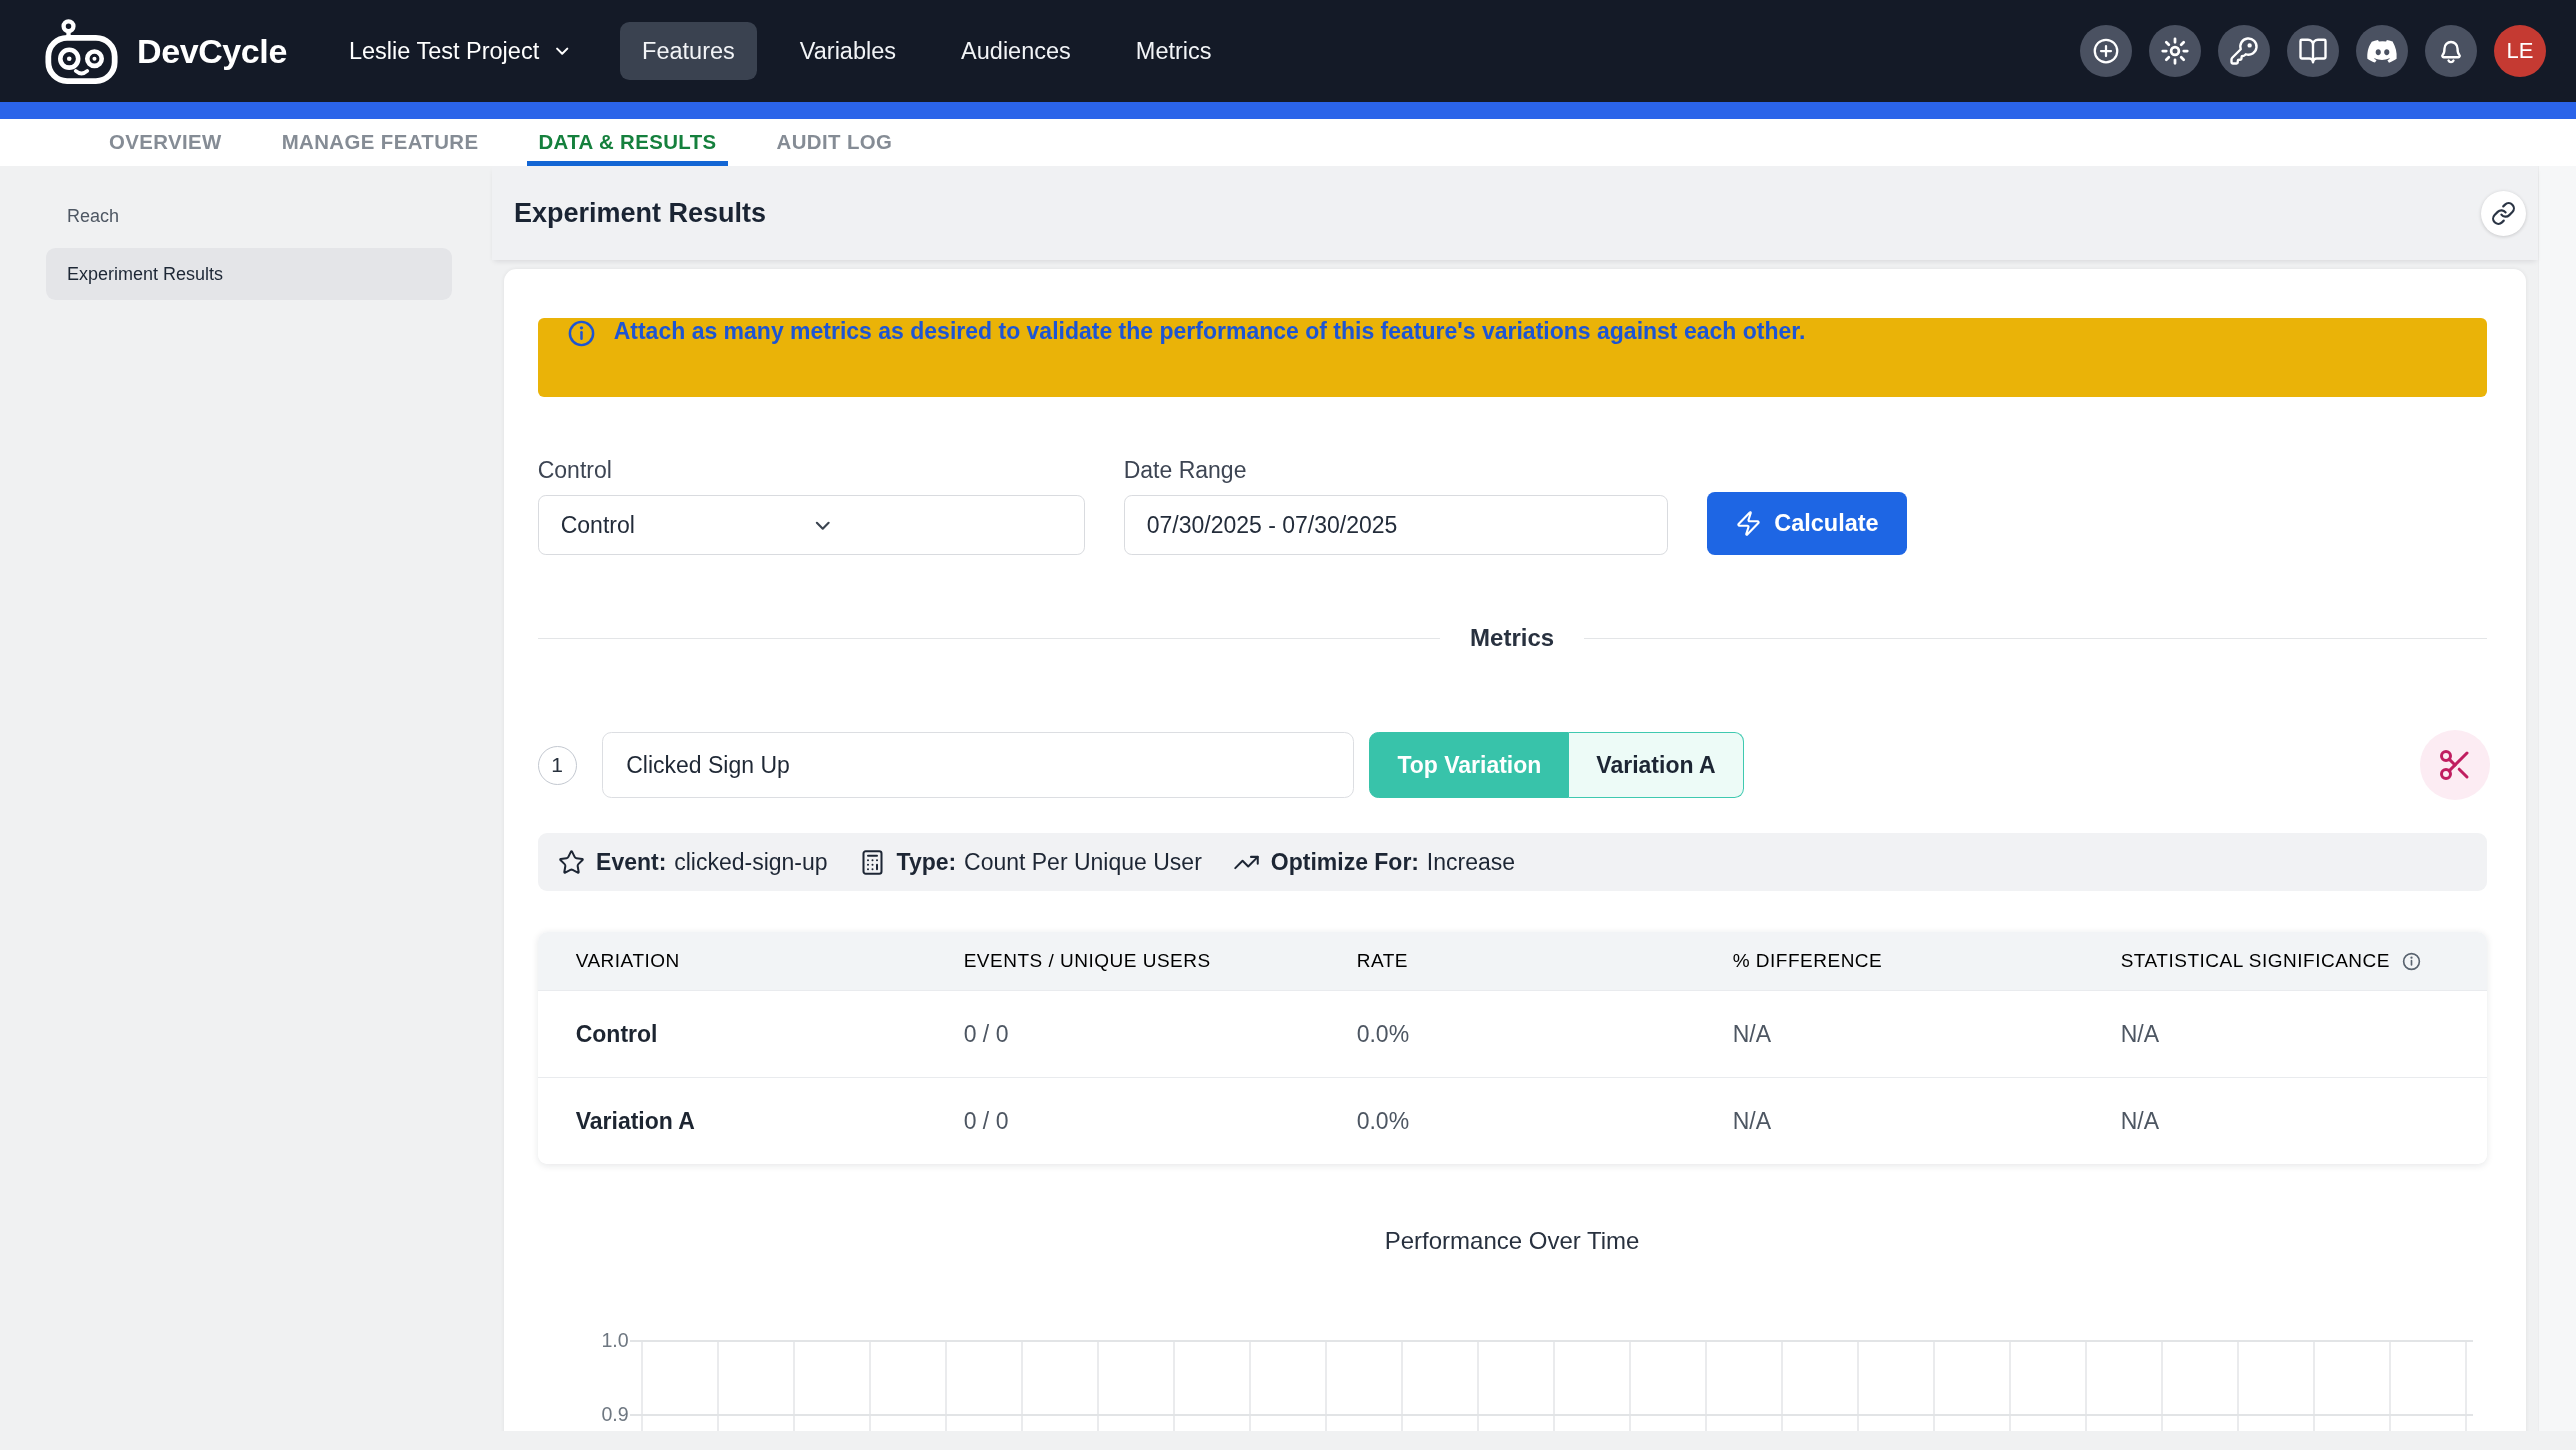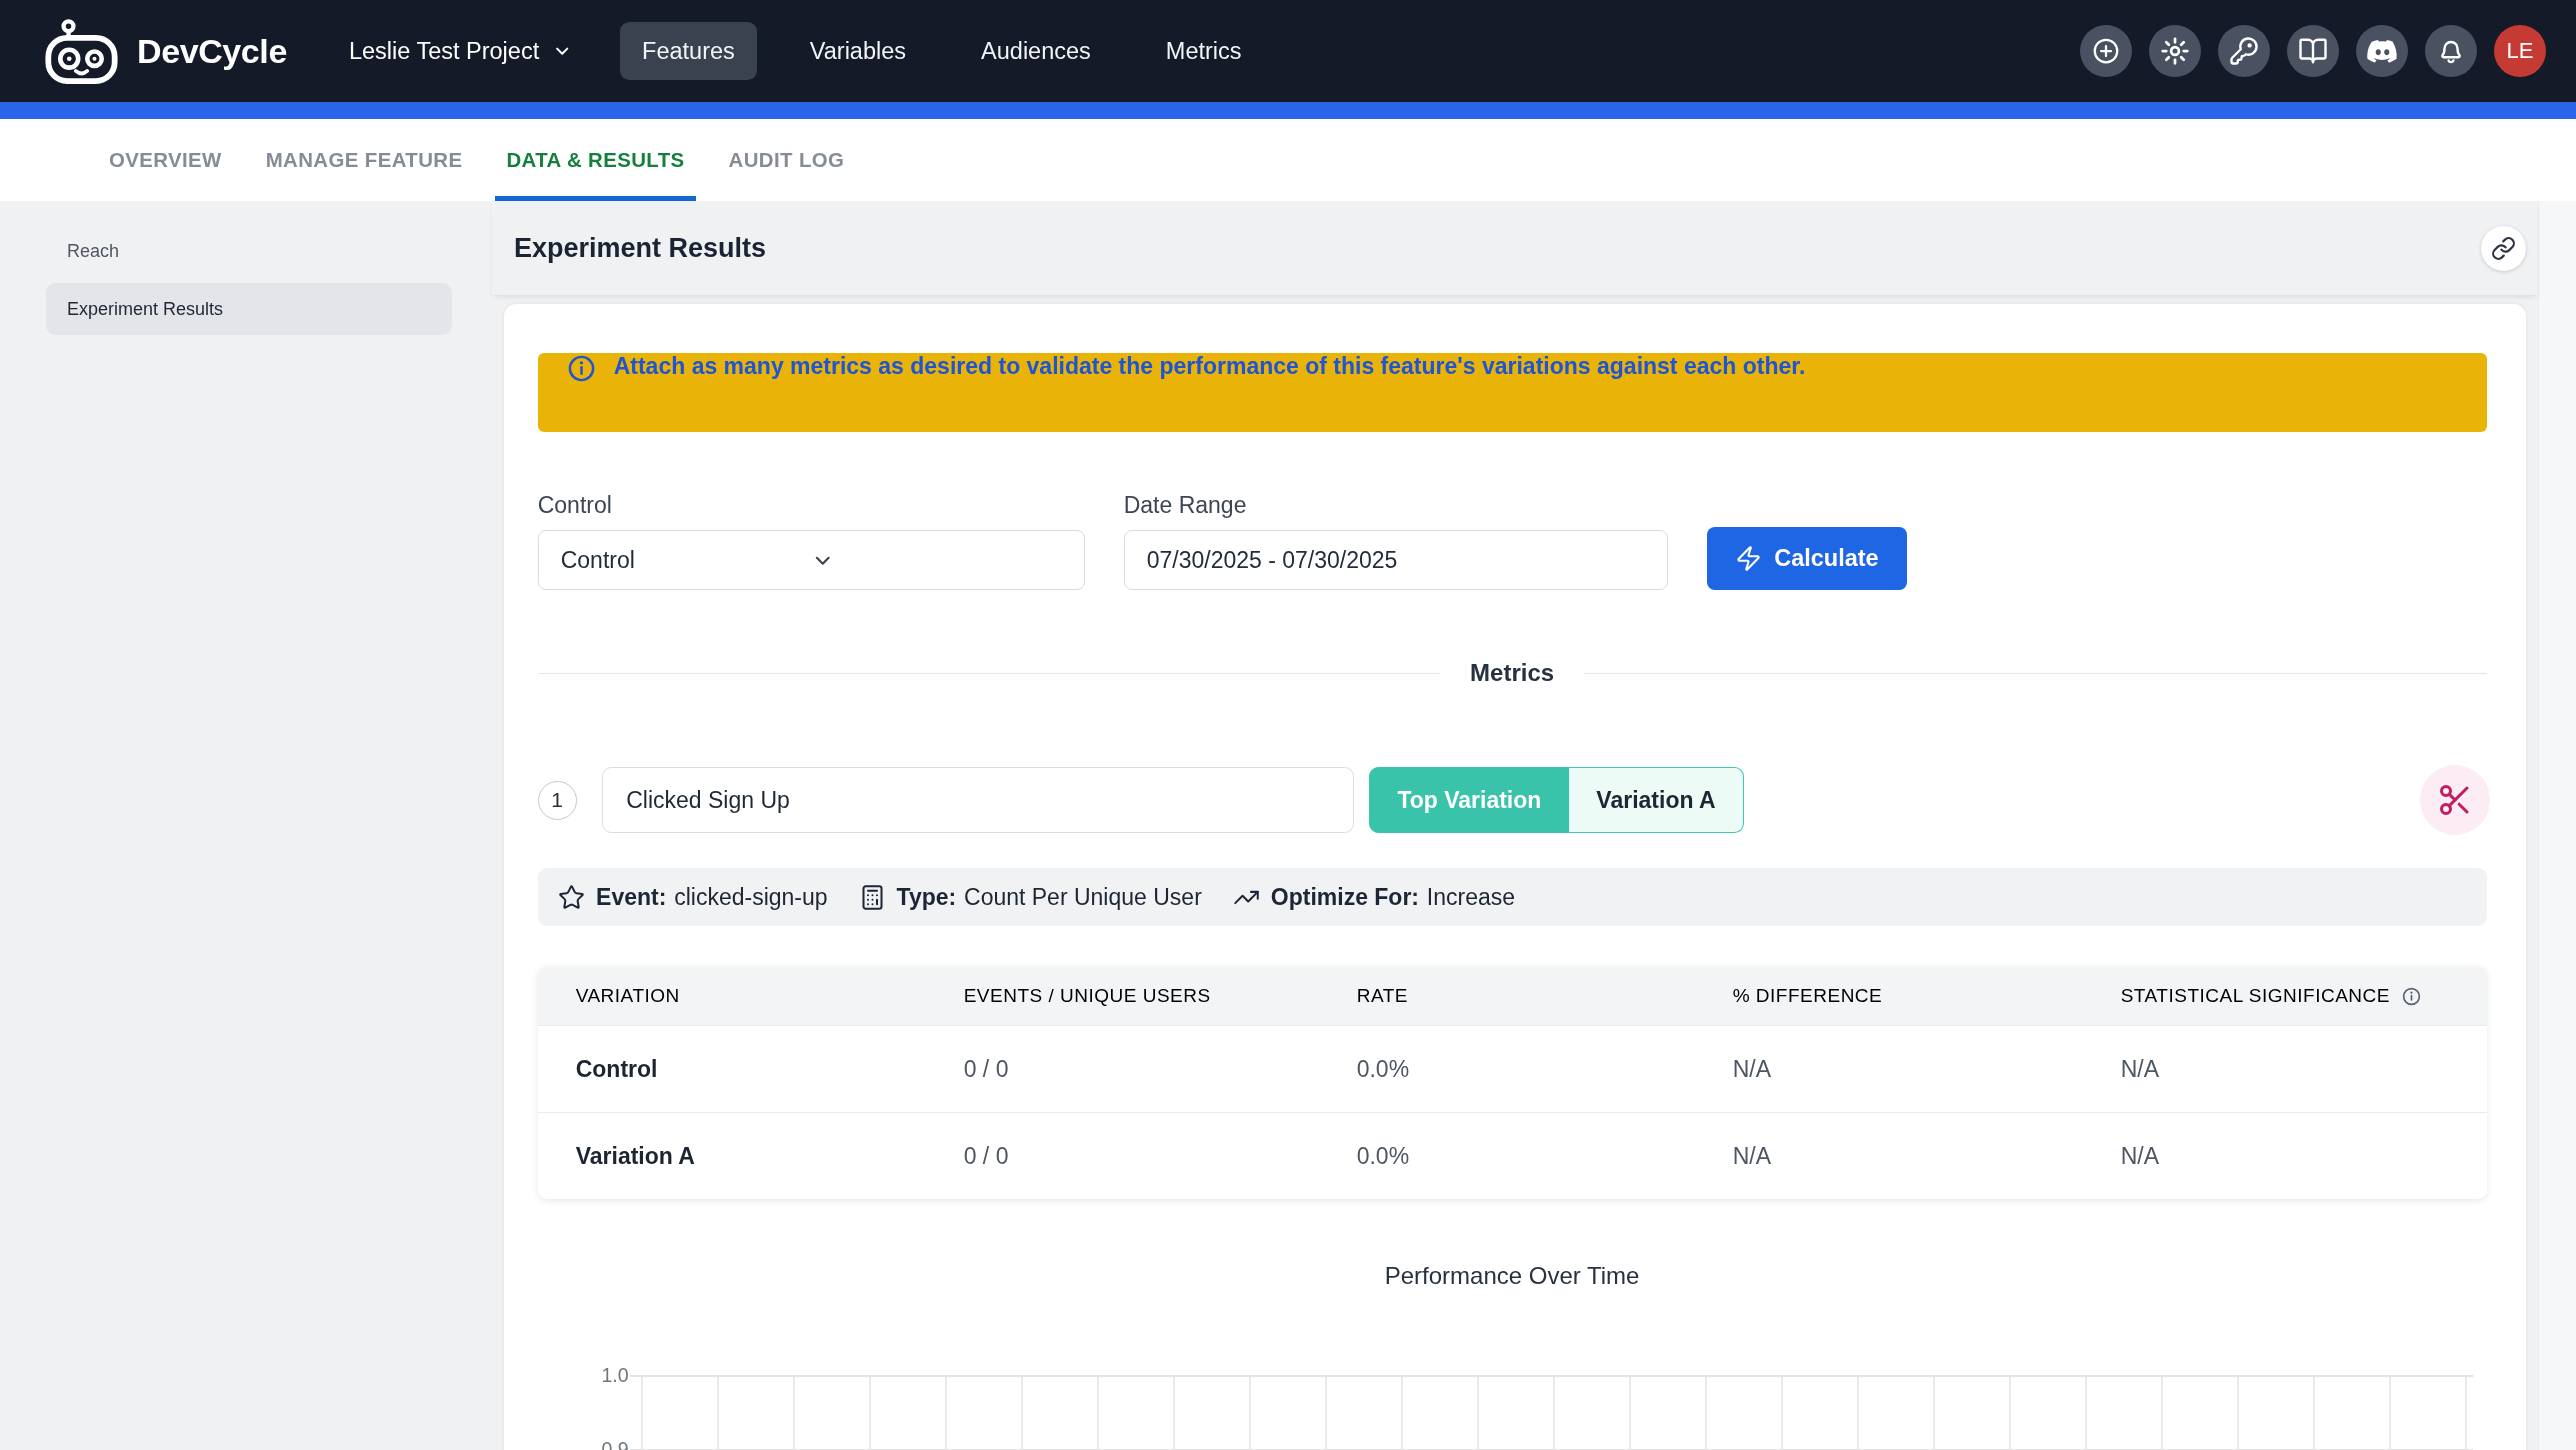--- a/index.html
+++ b/index.html
@@ -14,33 +14,33 @@
 
   
   .navbar {
     height:102px; background:#141a27; display:flex; align-items:center;
     padding:0 30px 0 44px; color:#fff;
   }
   .brand { display:flex; align-items:center; gap:18px; cursor:pointer; }
   .brand-name { font-size:34px; font-weight:bold; letter-spacing:-0.4px; }
   .project { display:flex; align-items:center; gap:12.5px; margin-left:56px;
     background:none; border:none; color:#fff; font-size:23.5px; font-family:inherit; cursor:pointer; }
-  .mainnav { display:flex; align-items:flex-start; gap:31px; margin-left:42px; }
+  .mainnav { display:flex; align-items:flex-start; gap:21px; margin-left:42px; }
   .nav-item { font-size:23.5px; color:#f2f4f7; padding:15.7px 22px; border-radius:9.4px; text-decoration:none; cursor:pointer; }
   .nav-item.active { background:#3a4250; }
   .nav-right { margin-left:auto; display:flex; align-items:center; gap:17px; }
   .icon-btn { width:52px; height:52px; border-radius:50%; background:#4a5161; border:none;
     display:flex; align-items:center; justify-content:center; color:#fff; cursor:pointer; }
   .avatar { width:52px; height:52px; border-radius:50%; background:#c53a32; border:none;
     display:flex; align-items:center; justify-content:center; color:#fff; font-size:22px; font-family:inherit; cursor:pointer; }
 
   .accent-bar { height:17px; background:#2b64e9; }
 
   
-  .tab-row { height:82px; background:#fff; display:flex; align-items:center; padding-left:109px; gap:44px; }
+  .tab-row { height:47px; background:#fff; display:flex; align-items:center; padding-left:109px; gap:60px; }
   .tab { height:100%; display:flex; align-items:center; position:relative;
     font-size:20.4px; font-weight:bold; letter-spacing:0.4px; color:#858c95; text-decoration:none; cursor:pointer; }
   .tab.active { color:#15803d; }
   .tab.active::after { content:""; position:absolute; left:-11px; right:-11px; bottom:0; height:5.5px; background:#1366d4; }
 
   
   .content { display:flex; height:1265px; overflow:hidden; }
   .sidebar { width:492px; padding:28px 0 0 46px; flex:none; }
   .side-item { width:406px; height:45px; display:flex; align-items:center; padding:0 21px;
     font-size:18px; color:#4e5763; border-radius:9.4px; margin-bottom:9.4px; cursor:pointer; }

